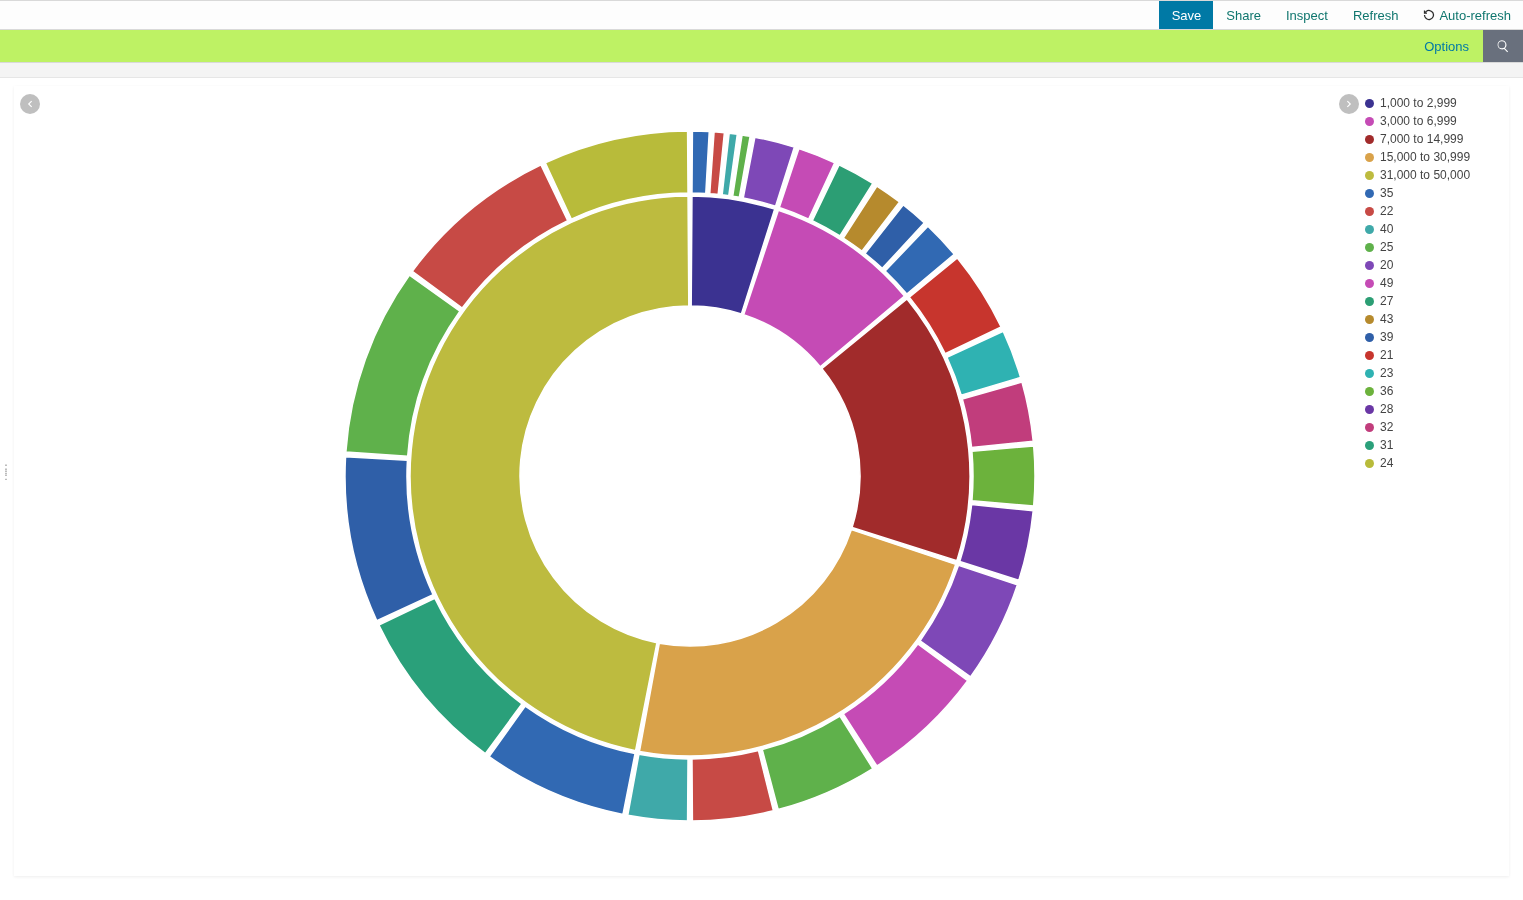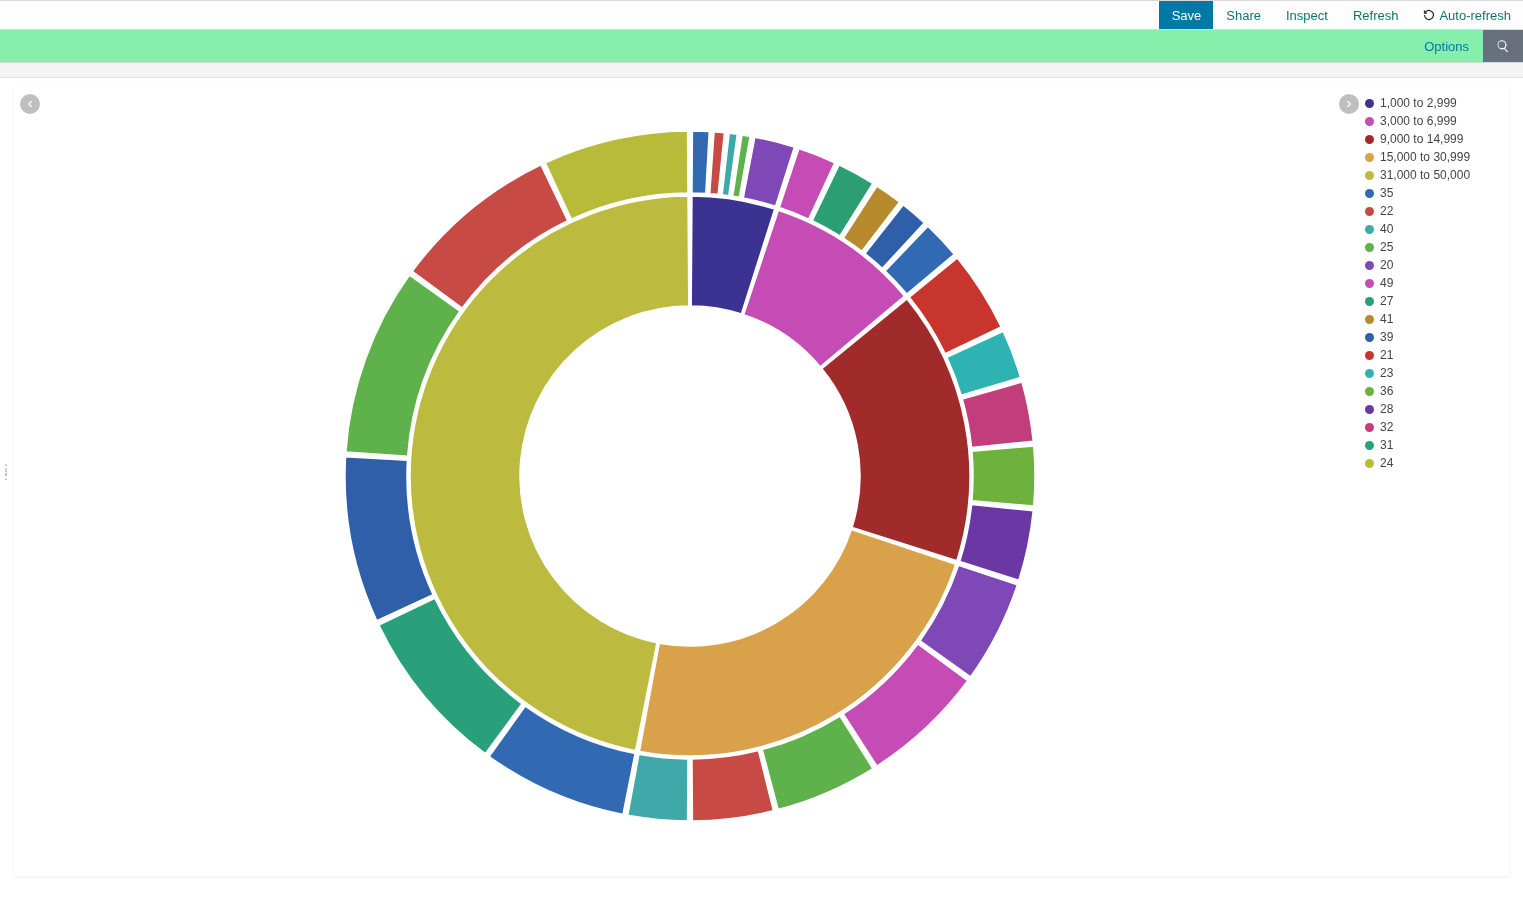--- a/index.html
+++ b/index.html
@@ -39,21 +39,21 @@
   }
   .topbar .btn.auto svg { margin-right: 4px; }
 
   
   .subbar {
     height: 32px;
     border-bottom: 1px solid #d9d9d9;
     display: flex;
     justify-content: flex-end;
     align-items: stretch;
-    background: #86efac;
+    background: #bef264;
   }
   .subbar .options {
     display:flex; align-items:center;
     padding: 0 14px;
     color: #0079a5;
     cursor: pointer;
     font-size: 13px;
   }
   .subbar .search-btn {
     width: 40px;
@@ -212,21 +212,21 @@
       <div class="legend-item">
         <span class="swatch" style="background: rgb(59, 50, 145);"></span>
         <span>1,000 to 2,999</span>
       </div>
       <div class="legend-item">
         <span class="swatch" style="background: rgb(197, 75, 181);"></span>
         <span>3,000 to 6,999</span>
       </div>
       <div class="legend-item">
         <span class="swatch" style="background: rgb(161, 43, 43);"></span>
-        <span>9,000 to 14,999</span>
+        <span>7,000 to 14,999</span>
       </div>
       <div class="legend-item">
         <span class="swatch" style="background: rgb(217, 162, 74);"></span>
         <span>15,000 to 30,999</span>
       </div>
       <div class="legend-item">
         <span class="swatch" style="background: rgb(189, 187, 63);"></span>
         <span>31,000 to 50,000</span>
       </div>
       <div class="legend-item">
@@ -252,21 +252,21 @@
       <div class="legend-item">
         <span class="swatch" style="background: rgb(197, 75, 181);"></span>
         <span>49</span>
       </div>
       <div class="legend-item">
         <span class="swatch" style="background: rgb(44, 158, 116);"></span>
         <span>27</span>
       </div>
       <div class="legend-item">
         <span class="swatch" style="background: rgb(182, 138, 45);"></span>
-        <span>41</span>
+        <span>43</span>
       </div>
       <div class="legend-item">
         <span class="swatch" style="background: rgb(47, 95, 168);"></span>
         <span>39</span>
       </div>
       <div class="legend-item">
         <span class="swatch" style="background: rgb(199, 53, 45);"></span>
         <span>21</span>
       </div>
       <div class="legend-item">

